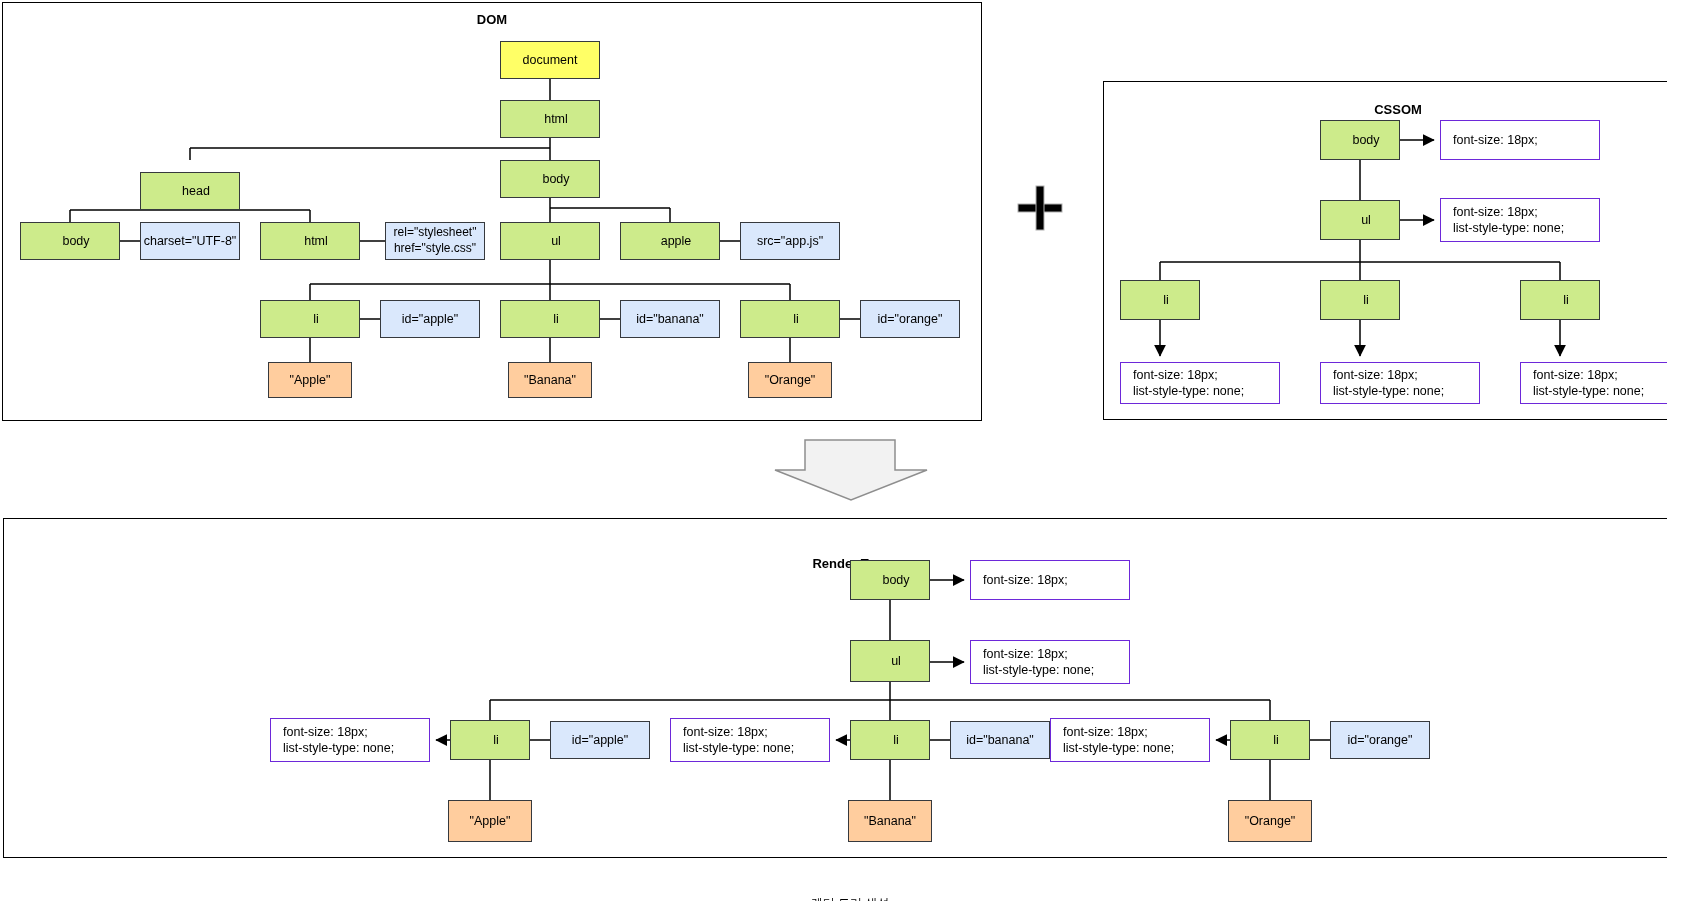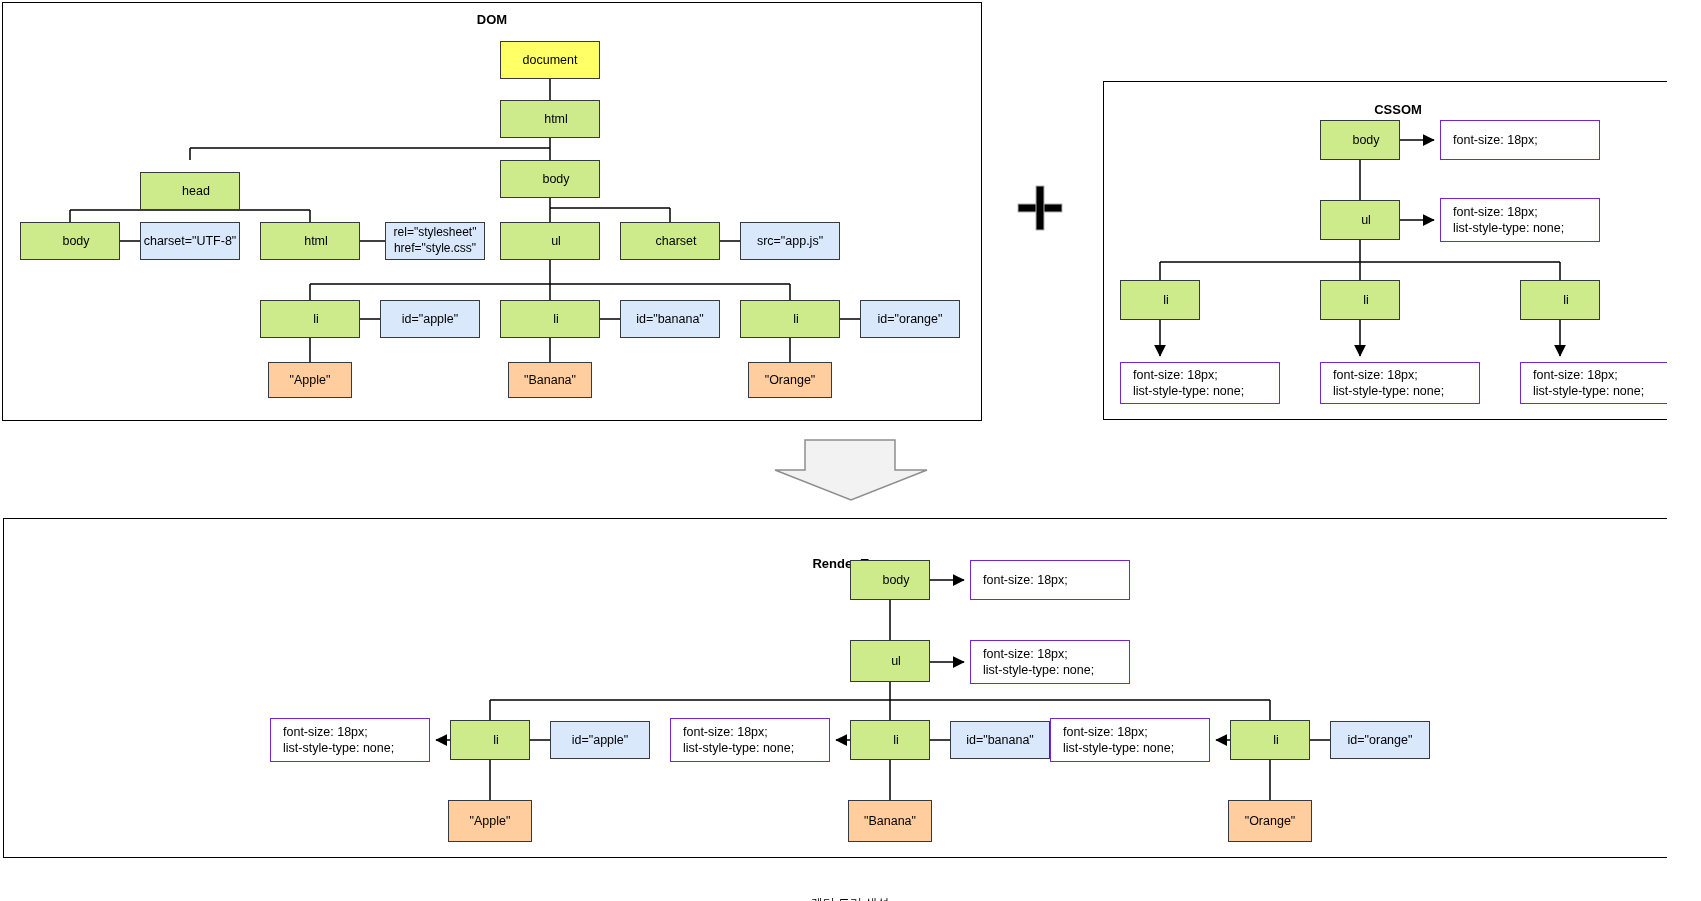--- a/index.html
+++ b/index.html
@@ -137,21 +137,21 @@
   <div class="box root" style="left:500px;top:41px;width:100px;height:38px">document</div>
   <div class="box node" style="left:500px;top:100px;width:100px;height:38px">html</div>
   <div class="box node" style="left:140px;top:172px;width:100px;height:38px">head</div>
   <div class="box node" style="left:500px;top:160px;width:100px;height:38px">body</div>
   <div class="box node" style="left:20px;top:222px;width:100px;height:38px">body</div>
   <div class="box attr" style="left:140px;top:222px;width:100px;height:38px">charset="UTF-8"</div>
   <div class="box node" style="left:260px;top:222px;width:100px;height:38px">html</div>
   <div class="box attr" style="left:385px;top:222px;width:100px;height:38px;font-size:12px">rel="stylesheet"
 href="style.css"</div>
   <div class="box node" style="left:500px;top:222px;width:100px;height:38px">ul</div>
-  <div class="box node" style="left:620px;top:222px;width:100px;height:38px">charset</div>
+  <div class="box node" style="left:620px;top:222px;width:100px;height:38px">apple</div>
   <div class="box attr" style="left:740px;top:222px;width:100px;height:38px">src="app.js"</div>
 
   <div class="box node" style="left:260px;top:300px;width:100px;height:38px">li</div>
   <div class="box attr" style="left:380px;top:300px;width:100px;height:38px">id="apple"</div>
   <div class="box node" style="left:500px;top:300px;width:100px;height:38px">li</div>
   <div class="box attr" style="left:620px;top:300px;width:100px;height:38px">id="banana"</div>
   <div class="box node" style="left:740px;top:300px;width:100px;height:38px">li</div>
   <div class="box attr" style="left:860px;top:300px;width:100px;height:38px">id="orange"</div>
 
   <div class="box txt" style="left:268px;top:362px;width:84px;height:36px">"Apple"</div>

